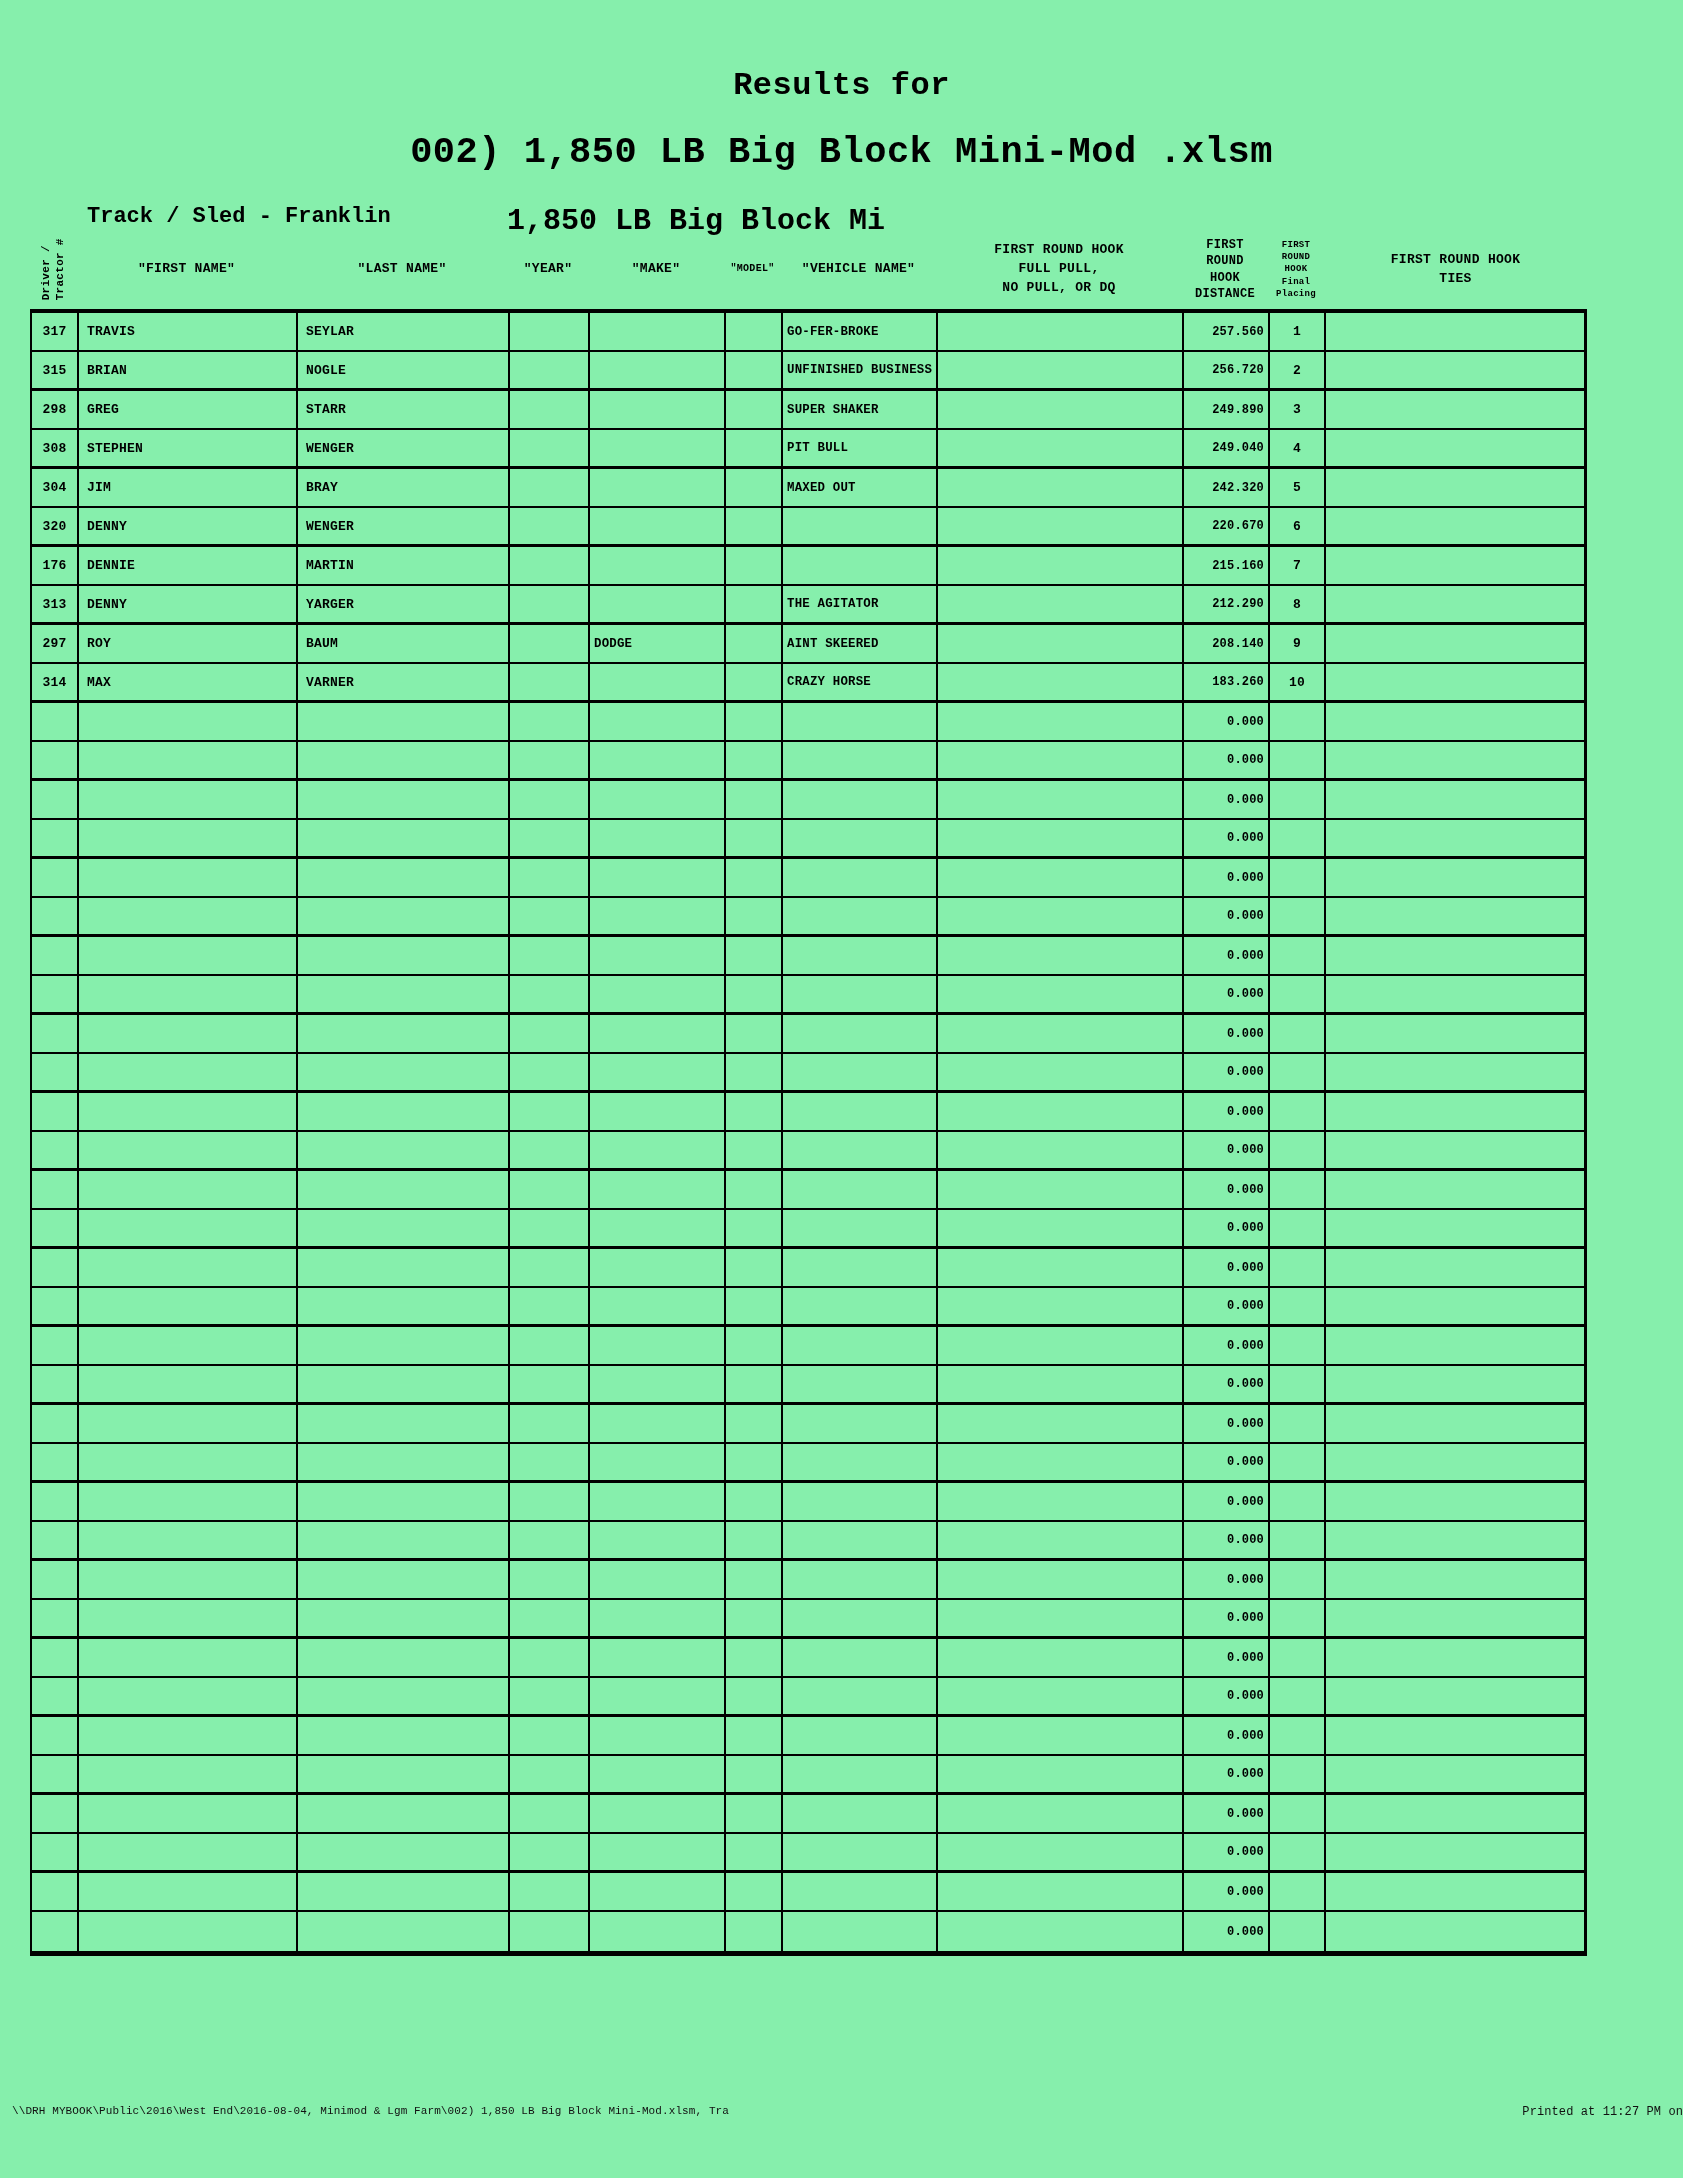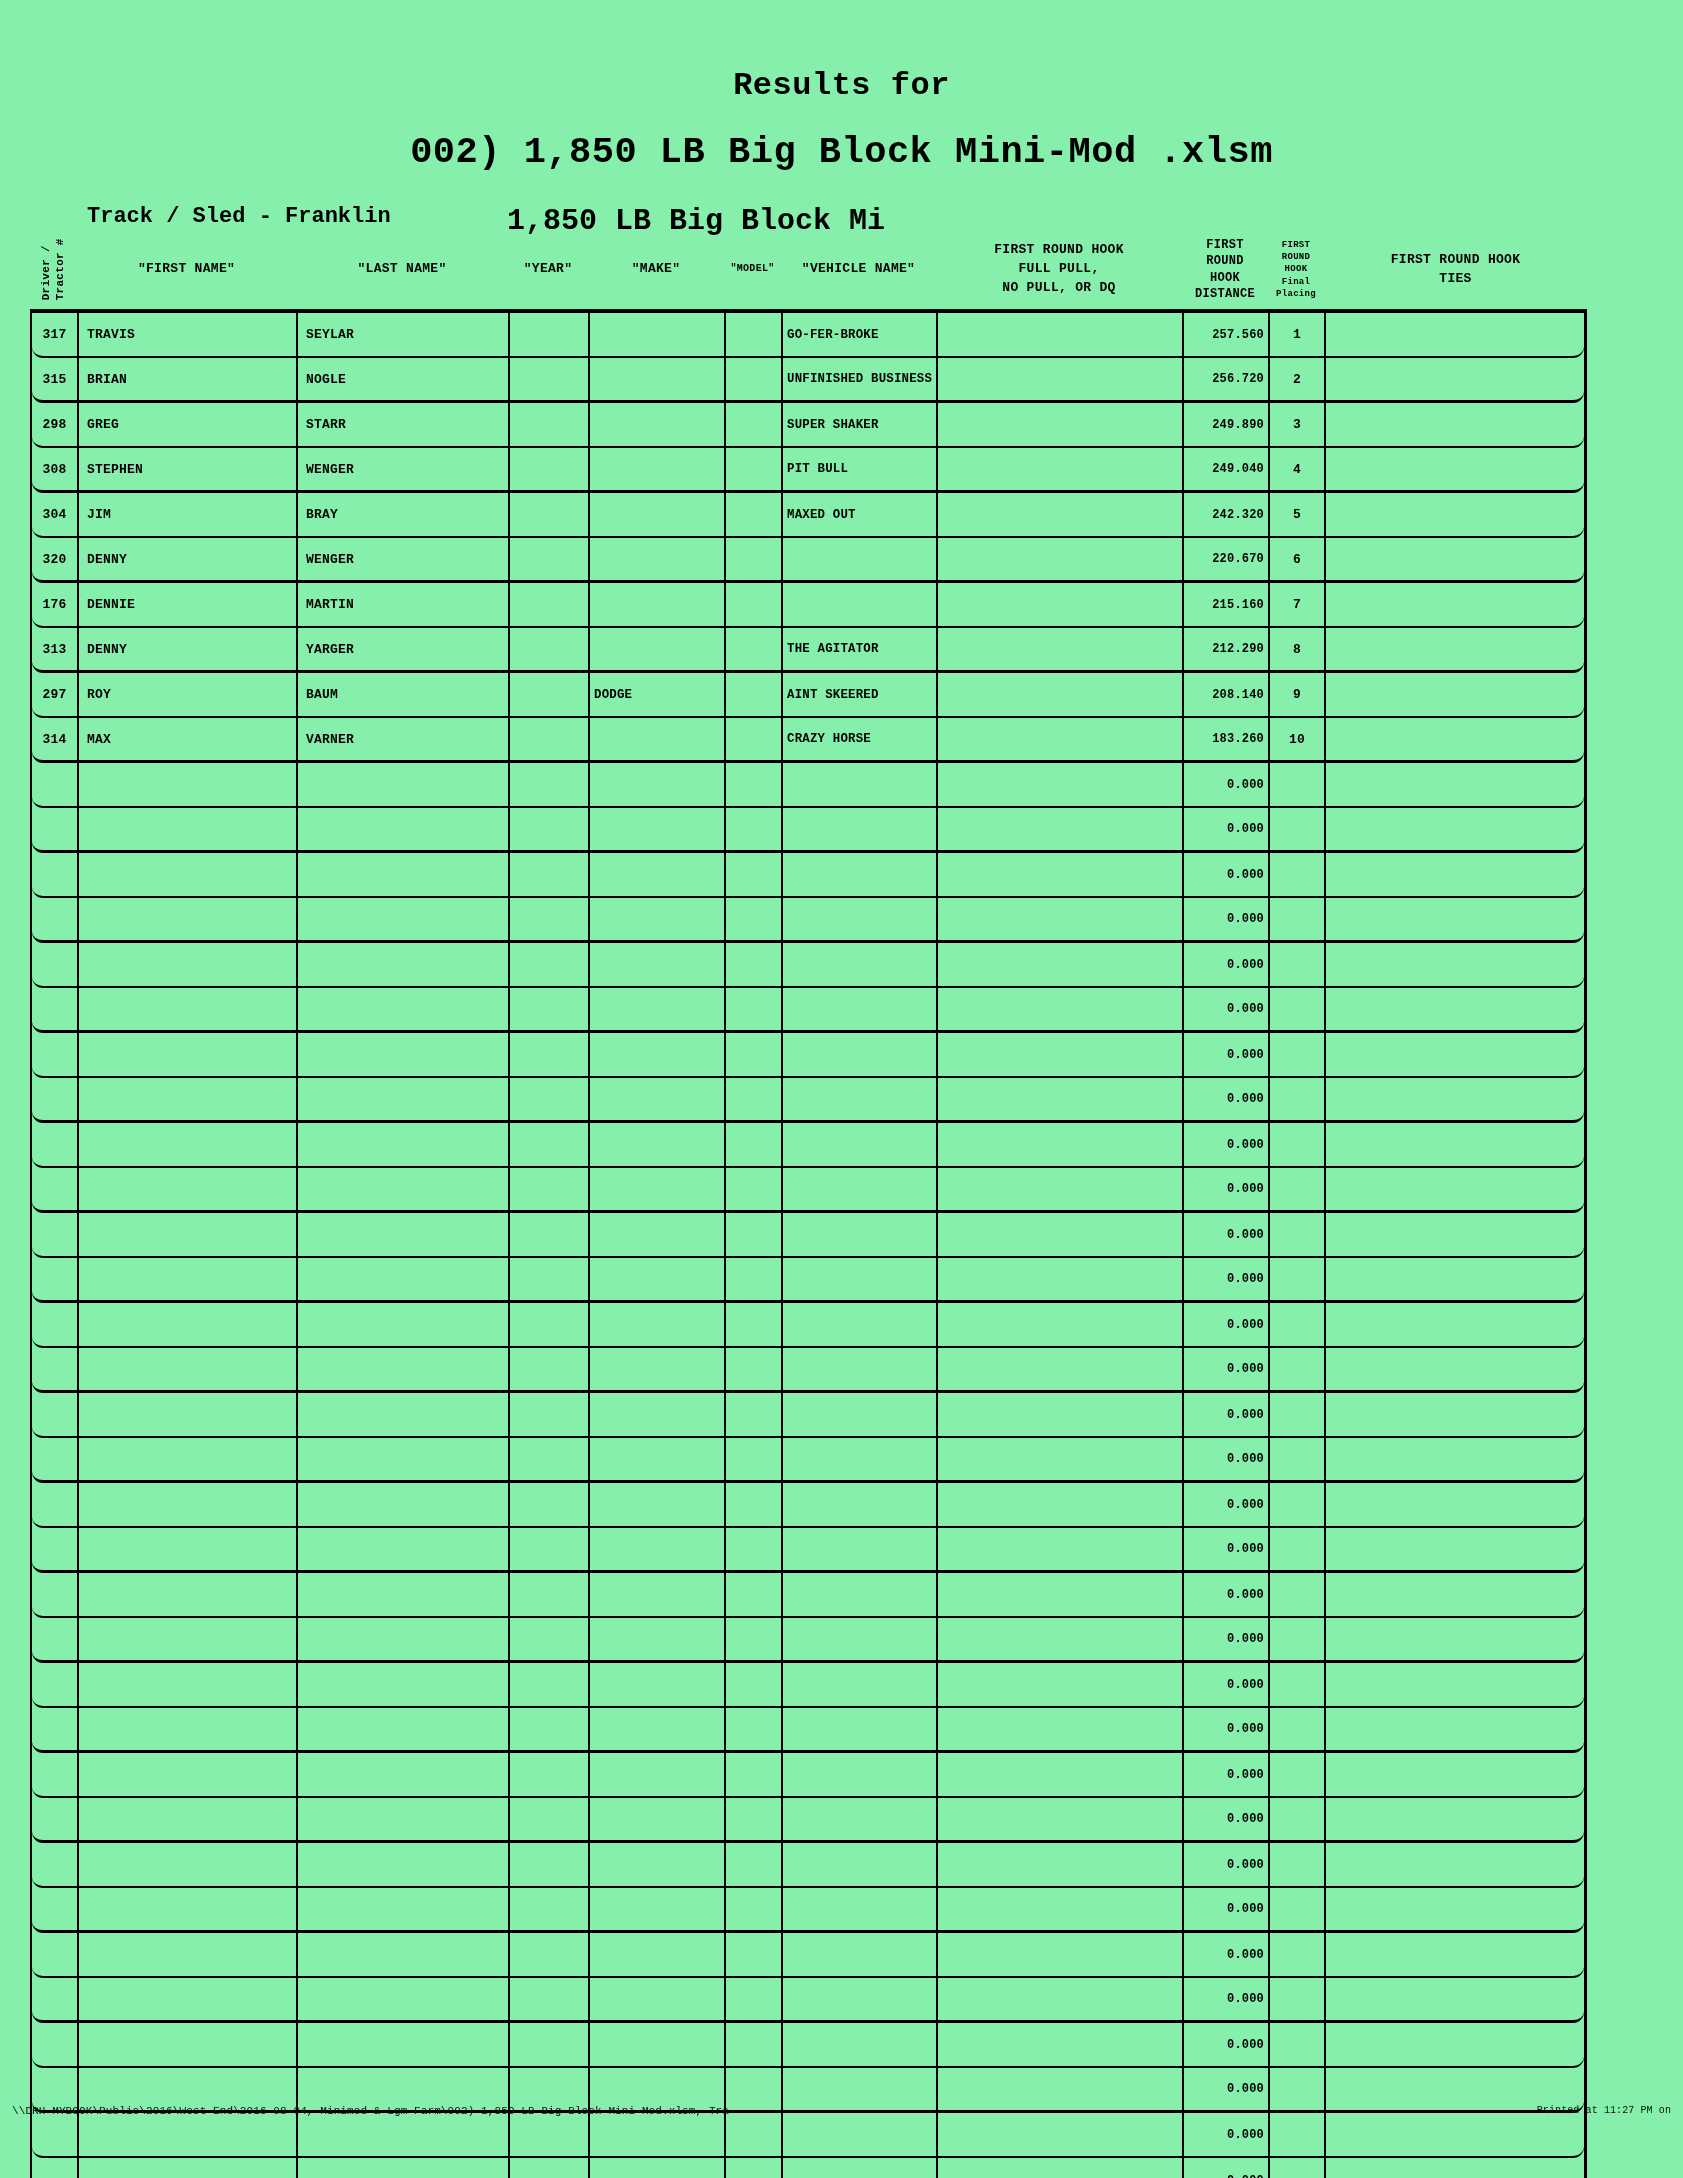--- a/index.html
+++ b/index.html
@@ -44,42 +44,42 @@
   .th-driver {
     transform:rotate(-90deg);
     font-size:11px; line-height:1.3; text-align:left; white-space:nowrap;
   }
   
   .tbody {
     position:absolute; top:309px; left:30px; width:1557px;
     border-left:2px solid #000; border-right:3px solid #000;
     border-top:4px solid #000; border-bottom:5px solid #000;
   }
-  .tr { height:45px; border-bottom:2px solid #000;border-radius:11px; }
+  .tr { height:39px; border-bottom:2px solid #000; }
   .tr:nth-child(even){ border-bottom-width:3px; }
   .tr:last-child { border-bottom:none; }
   .td {
     border-right:2px solid #000;
     display:flex; align-items:center;
     font-size:13px; letter-spacing:0.2px;
     overflow:hidden; white-space:nowrap;
   }
   .td:last-child { border-right:none; }
   .td.c-center { justify-content:center; }
   .td.c-left   { justify-content:flex-start; padding-left:8px; }
   .td.c-tight  { justify-content:flex-start; padding-left:4px; font-size:12.4px; }
   .td.c-right  { justify-content:flex-end; padding-right:4px; font-size:12px; }
   
   .footer-left {
     position:absolute; top:2105px; left:12px;
     font-size:11px; font-weight:normal; color:#111; letter-spacing:0.1px;
   }
   .footer-right {
-    position:absolute; top:2105px; right:12px;
-    font-size:10px; font-weight:normal; color:#111; letter-spacing:0.1px;
+    position:absolute; top:2105px; right:0;
+    font-size:12px; font-weight:normal; color:#111; letter-spacing:0.1px;
   }
 </style>
 </head>
 <body>
 
 <div class="page">
 
   <div class="title1">Results for</div>
   <div class="title2">002) 1,850 LB Big Block Mini-Mod .xlsm</div>
 

